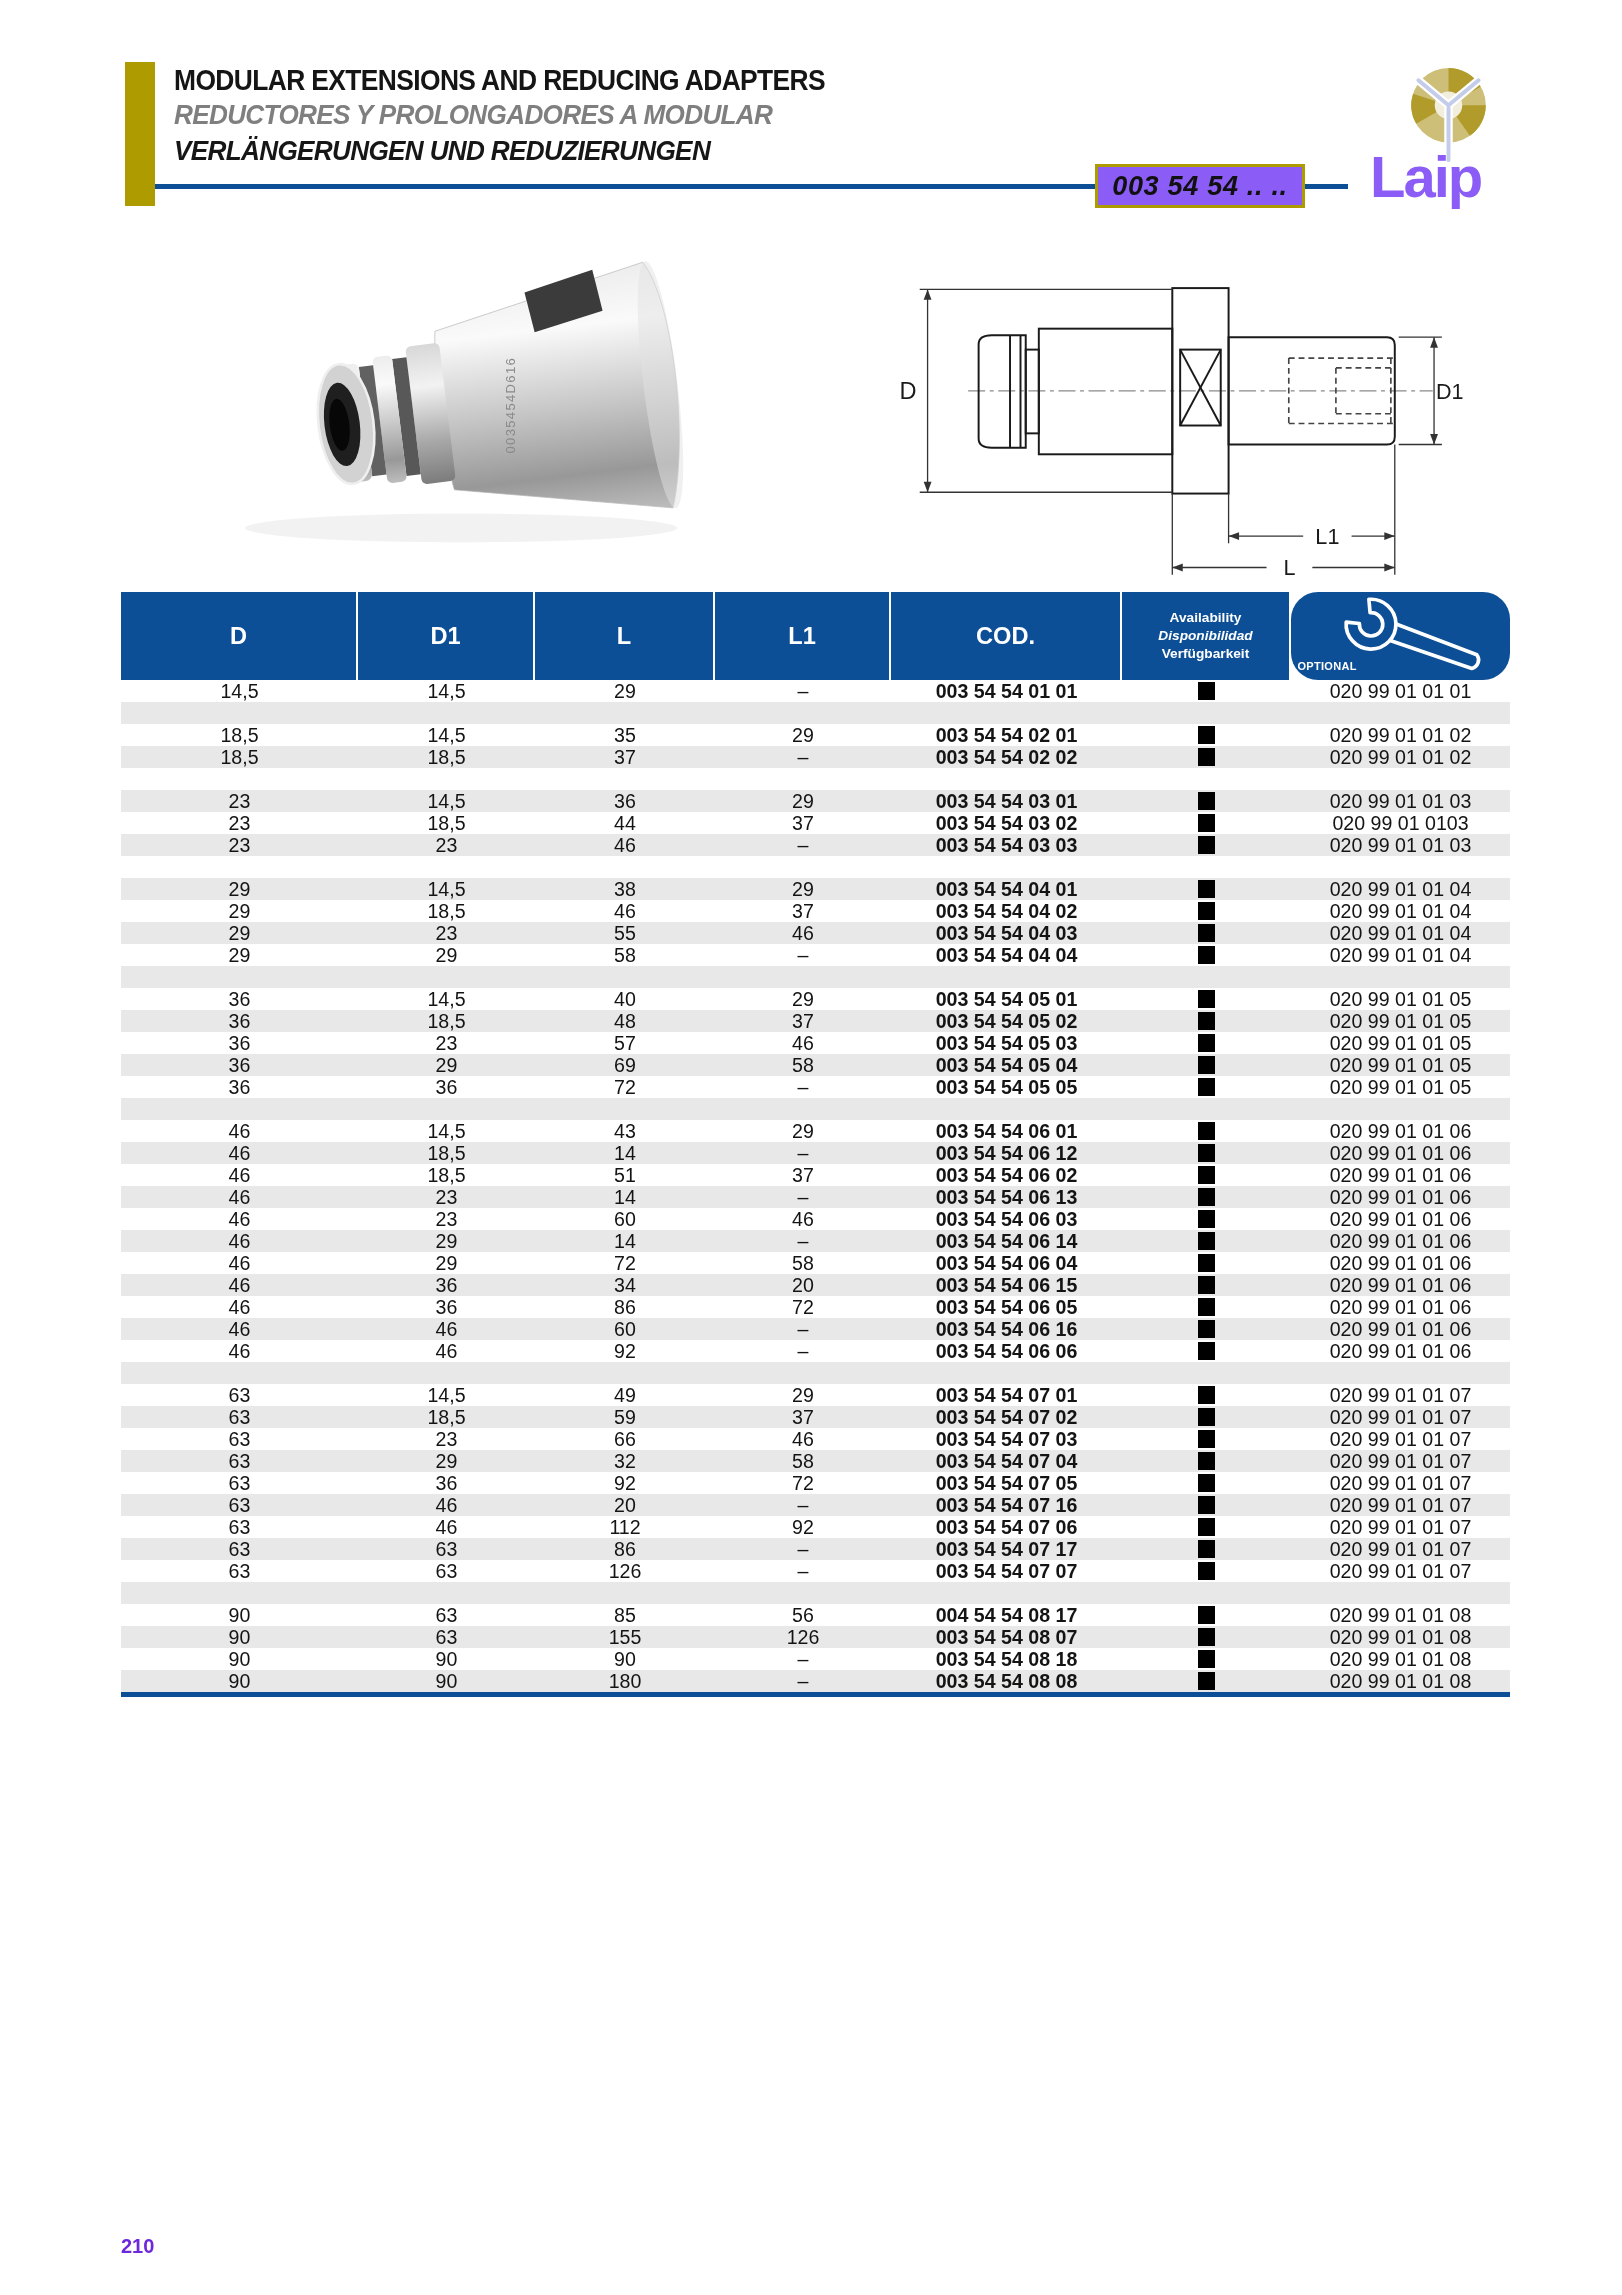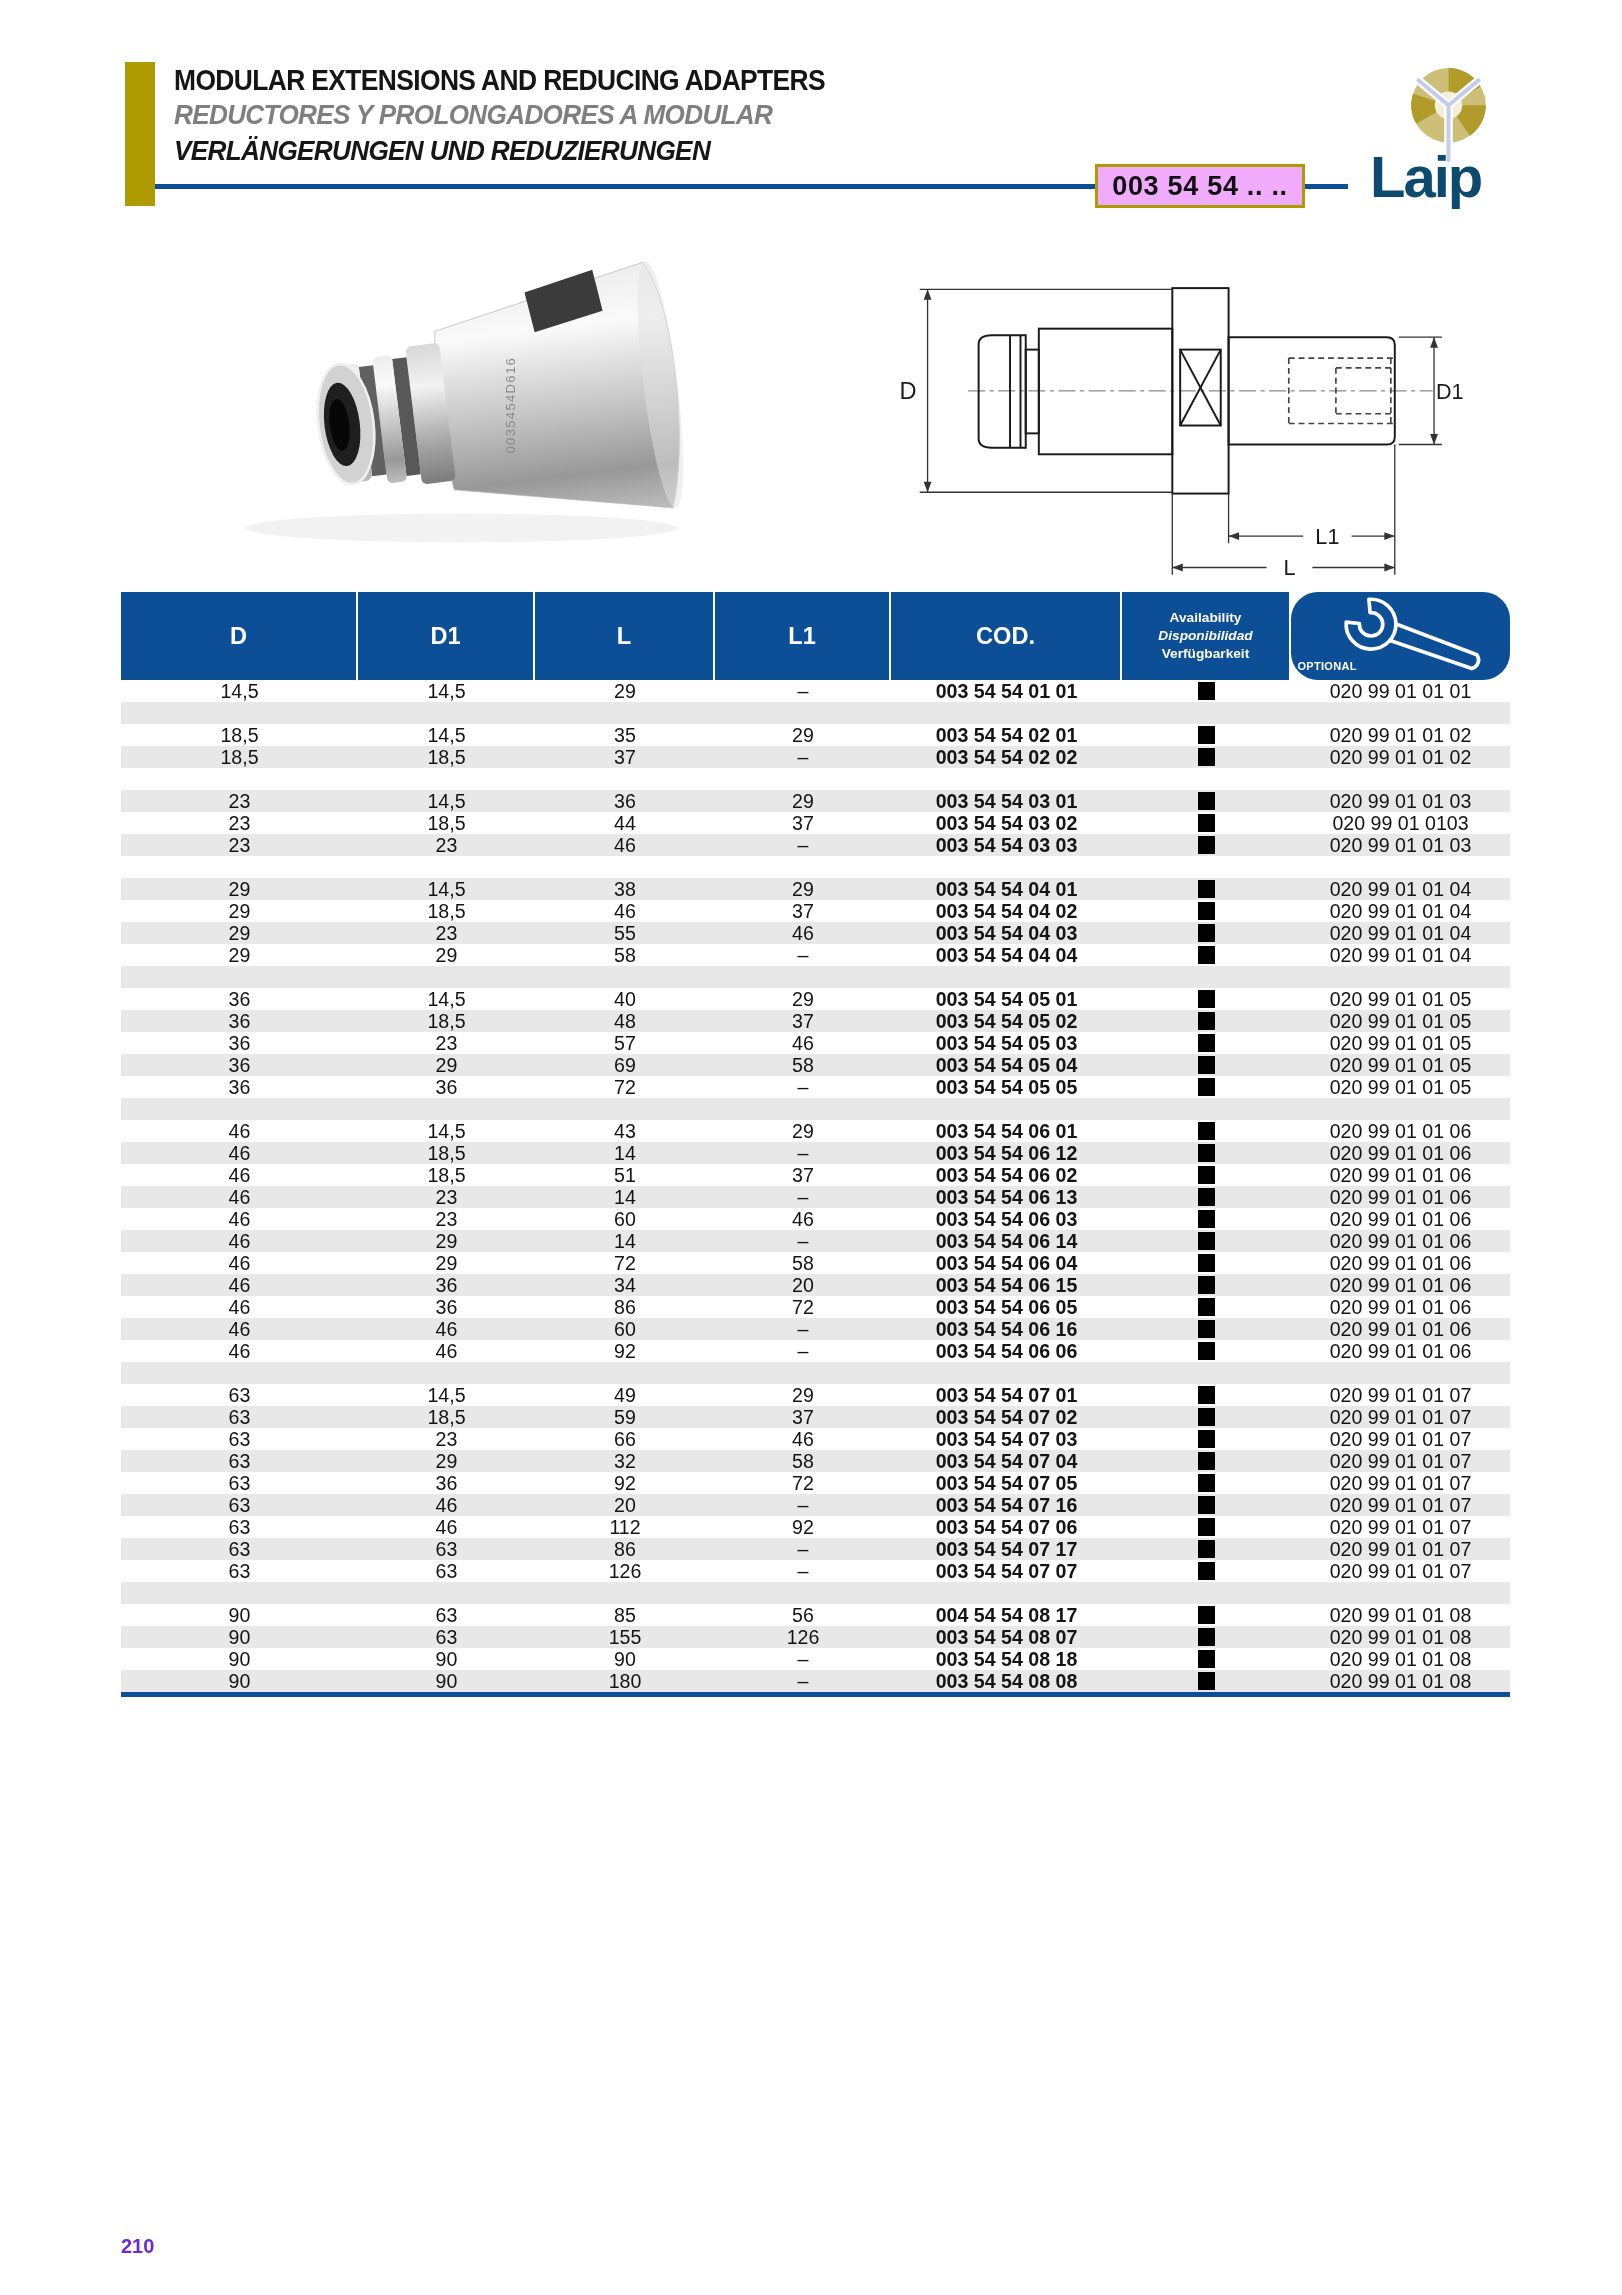--- a/index.html
+++ b/index.html
@@ -5,22 +5,22 @@
   html,body{margin:0;padding:0;}
   body{width:1623px;height:2295px;background:#ffffff;font-family:"Liberation Sans",sans-serif;position:relative;overflow:hidden;}
   .abs{position:absolute;}
 
   
   .accent-bar{left:125px;top:62px;width:30px;height:144px;background:#ae9b00;}
   .title-en{left:174px;top:63px;font-size:30px;font-weight:bold;color:#151515;letter-spacing:-0.7px;transform:scaleX(.88);transform-origin:left top;white-space:nowrap;}
   .title-es{left:174px;top:99px;font-size:27.5px;font-weight:bold;font-style:italic;color:#7f7f7f;letter-spacing:-0.7px;transform:scaleX(.95);transform-origin:left top;white-space:nowrap;}
   .title-de{left:174px;top:135px;font-size:27.5px;font-weight:bold;font-style:italic;color:#161616;letter-spacing:-0.7px;transform:scaleX(.95);transform-origin:left top;white-space:nowrap;}
   .header-rule{left:155px;top:184px;width:1193px;height:4.6px;background:#0d4f97;}
-  .code-box{left:1095px;top:164px;width:204px;height:38px;background:#f0abfc;border:3.3px solid #ae9b00;display:flex;align-items:center;justify-content:center;font-size:27px;font-weight:bold;color:#111;z-index:5;letter-spacing:0.7px;white-space:nowrap;}
-  .logo-word{left:1370px;top:143px;font-size:58px;font-weight:bold;color:#0c4a6e;letter-spacing:-2px;white-space:nowrap;}
+  .code-box{left:1095px;top:164px;width:204px;height:38px;background:#8b5cf6;border:3.3px solid #ae9b00;display:flex;align-items:center;justify-content:center;font-size:27px;font-weight:bold;color:#111;z-index:5;letter-spacing:0.7px;white-space:nowrap;font-style:italic;}
+  .logo-word{left:1370px;top:143px;font-size:58px;font-weight:bold;color:#8b5cf6;letter-spacing:-2px;white-space:nowrap;}
   .logo-emblem{left:1392px;top:62px;}
 
   
   .table-wrap{left:121px;top:592px;width:1389px;}
   .thead{display:flex;height:88px;}
   .th{background:#0d4f97;color:#fff;display:flex;align-items:center;justify-content:center;font-weight:bold;font-size:23.6px;border-right:2px solid #fff;box-sizing:border-box;position:relative;}
   .th:last-child{border-right:none;border-radius:27px;}
   .avail-lines{display:flex;flex-direction:column;align-items:center;justify-content:center;font-size:13.7px;line-height:17.7px;font-weight:bold;}
   .avail-lines .it{font-style:italic;}
   .optional-label{position:absolute;left:6.5px;bottom:7.9px;font-size:11px;font-weight:bold;letter-spacing:0.3px;}

